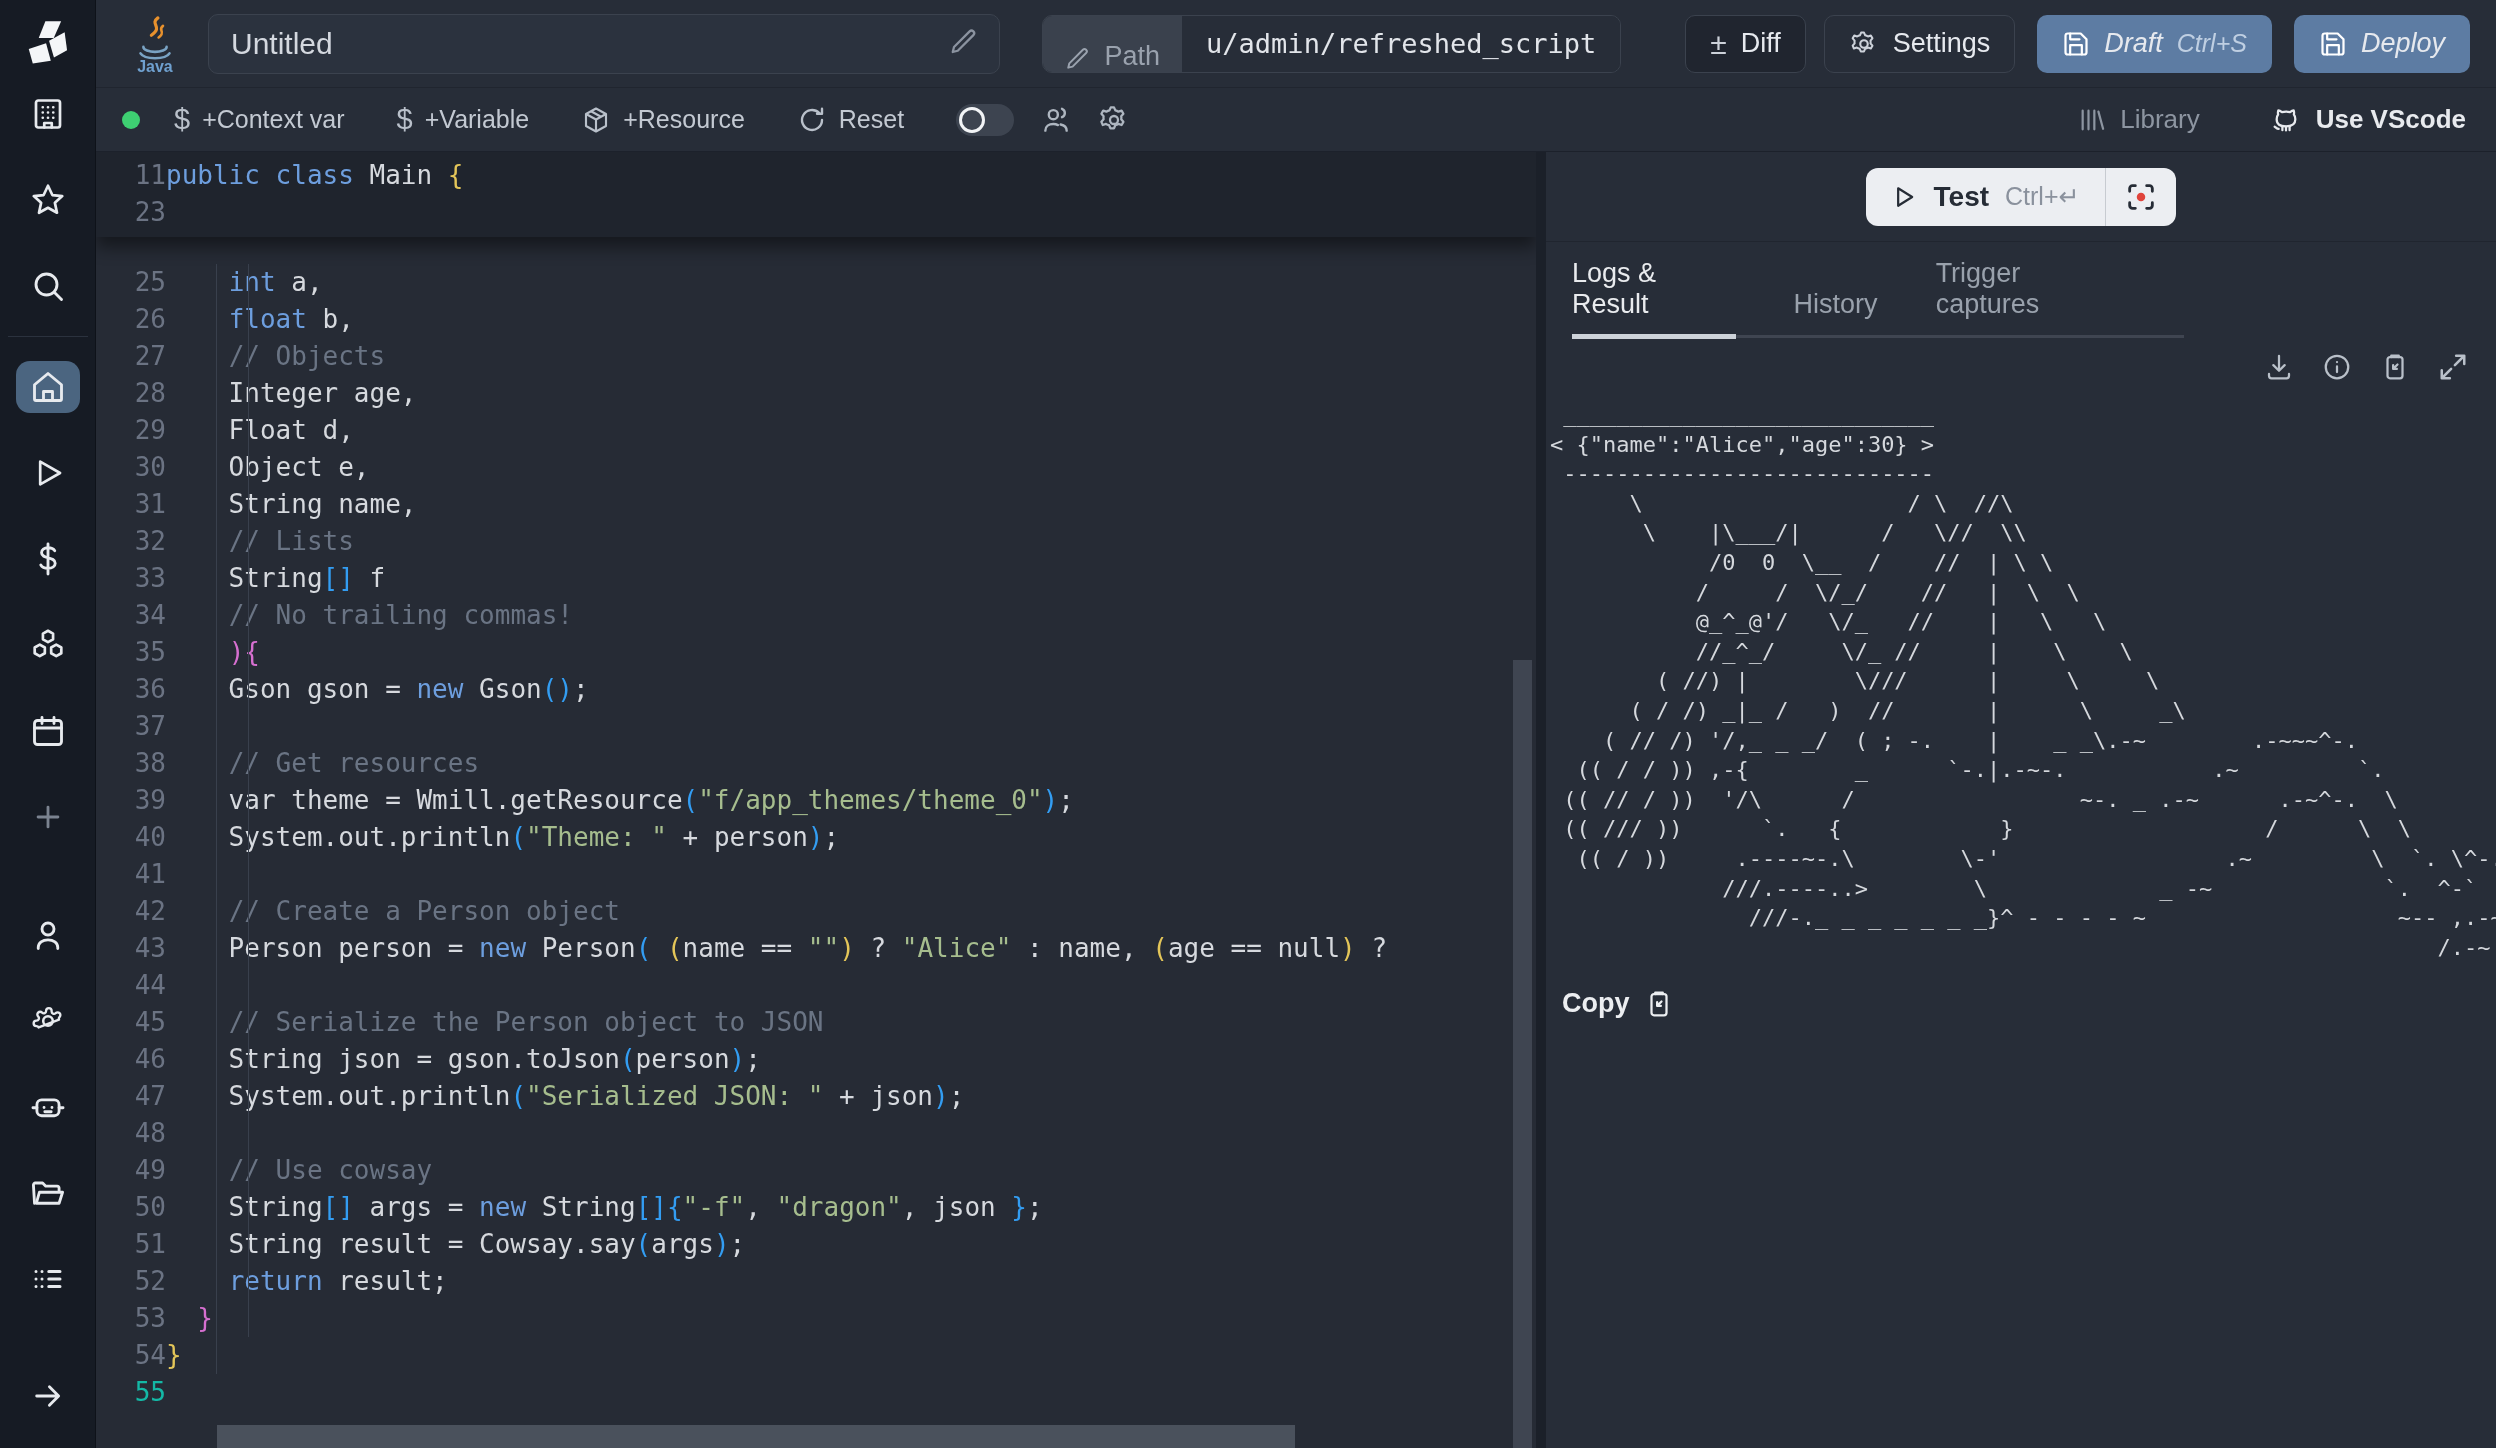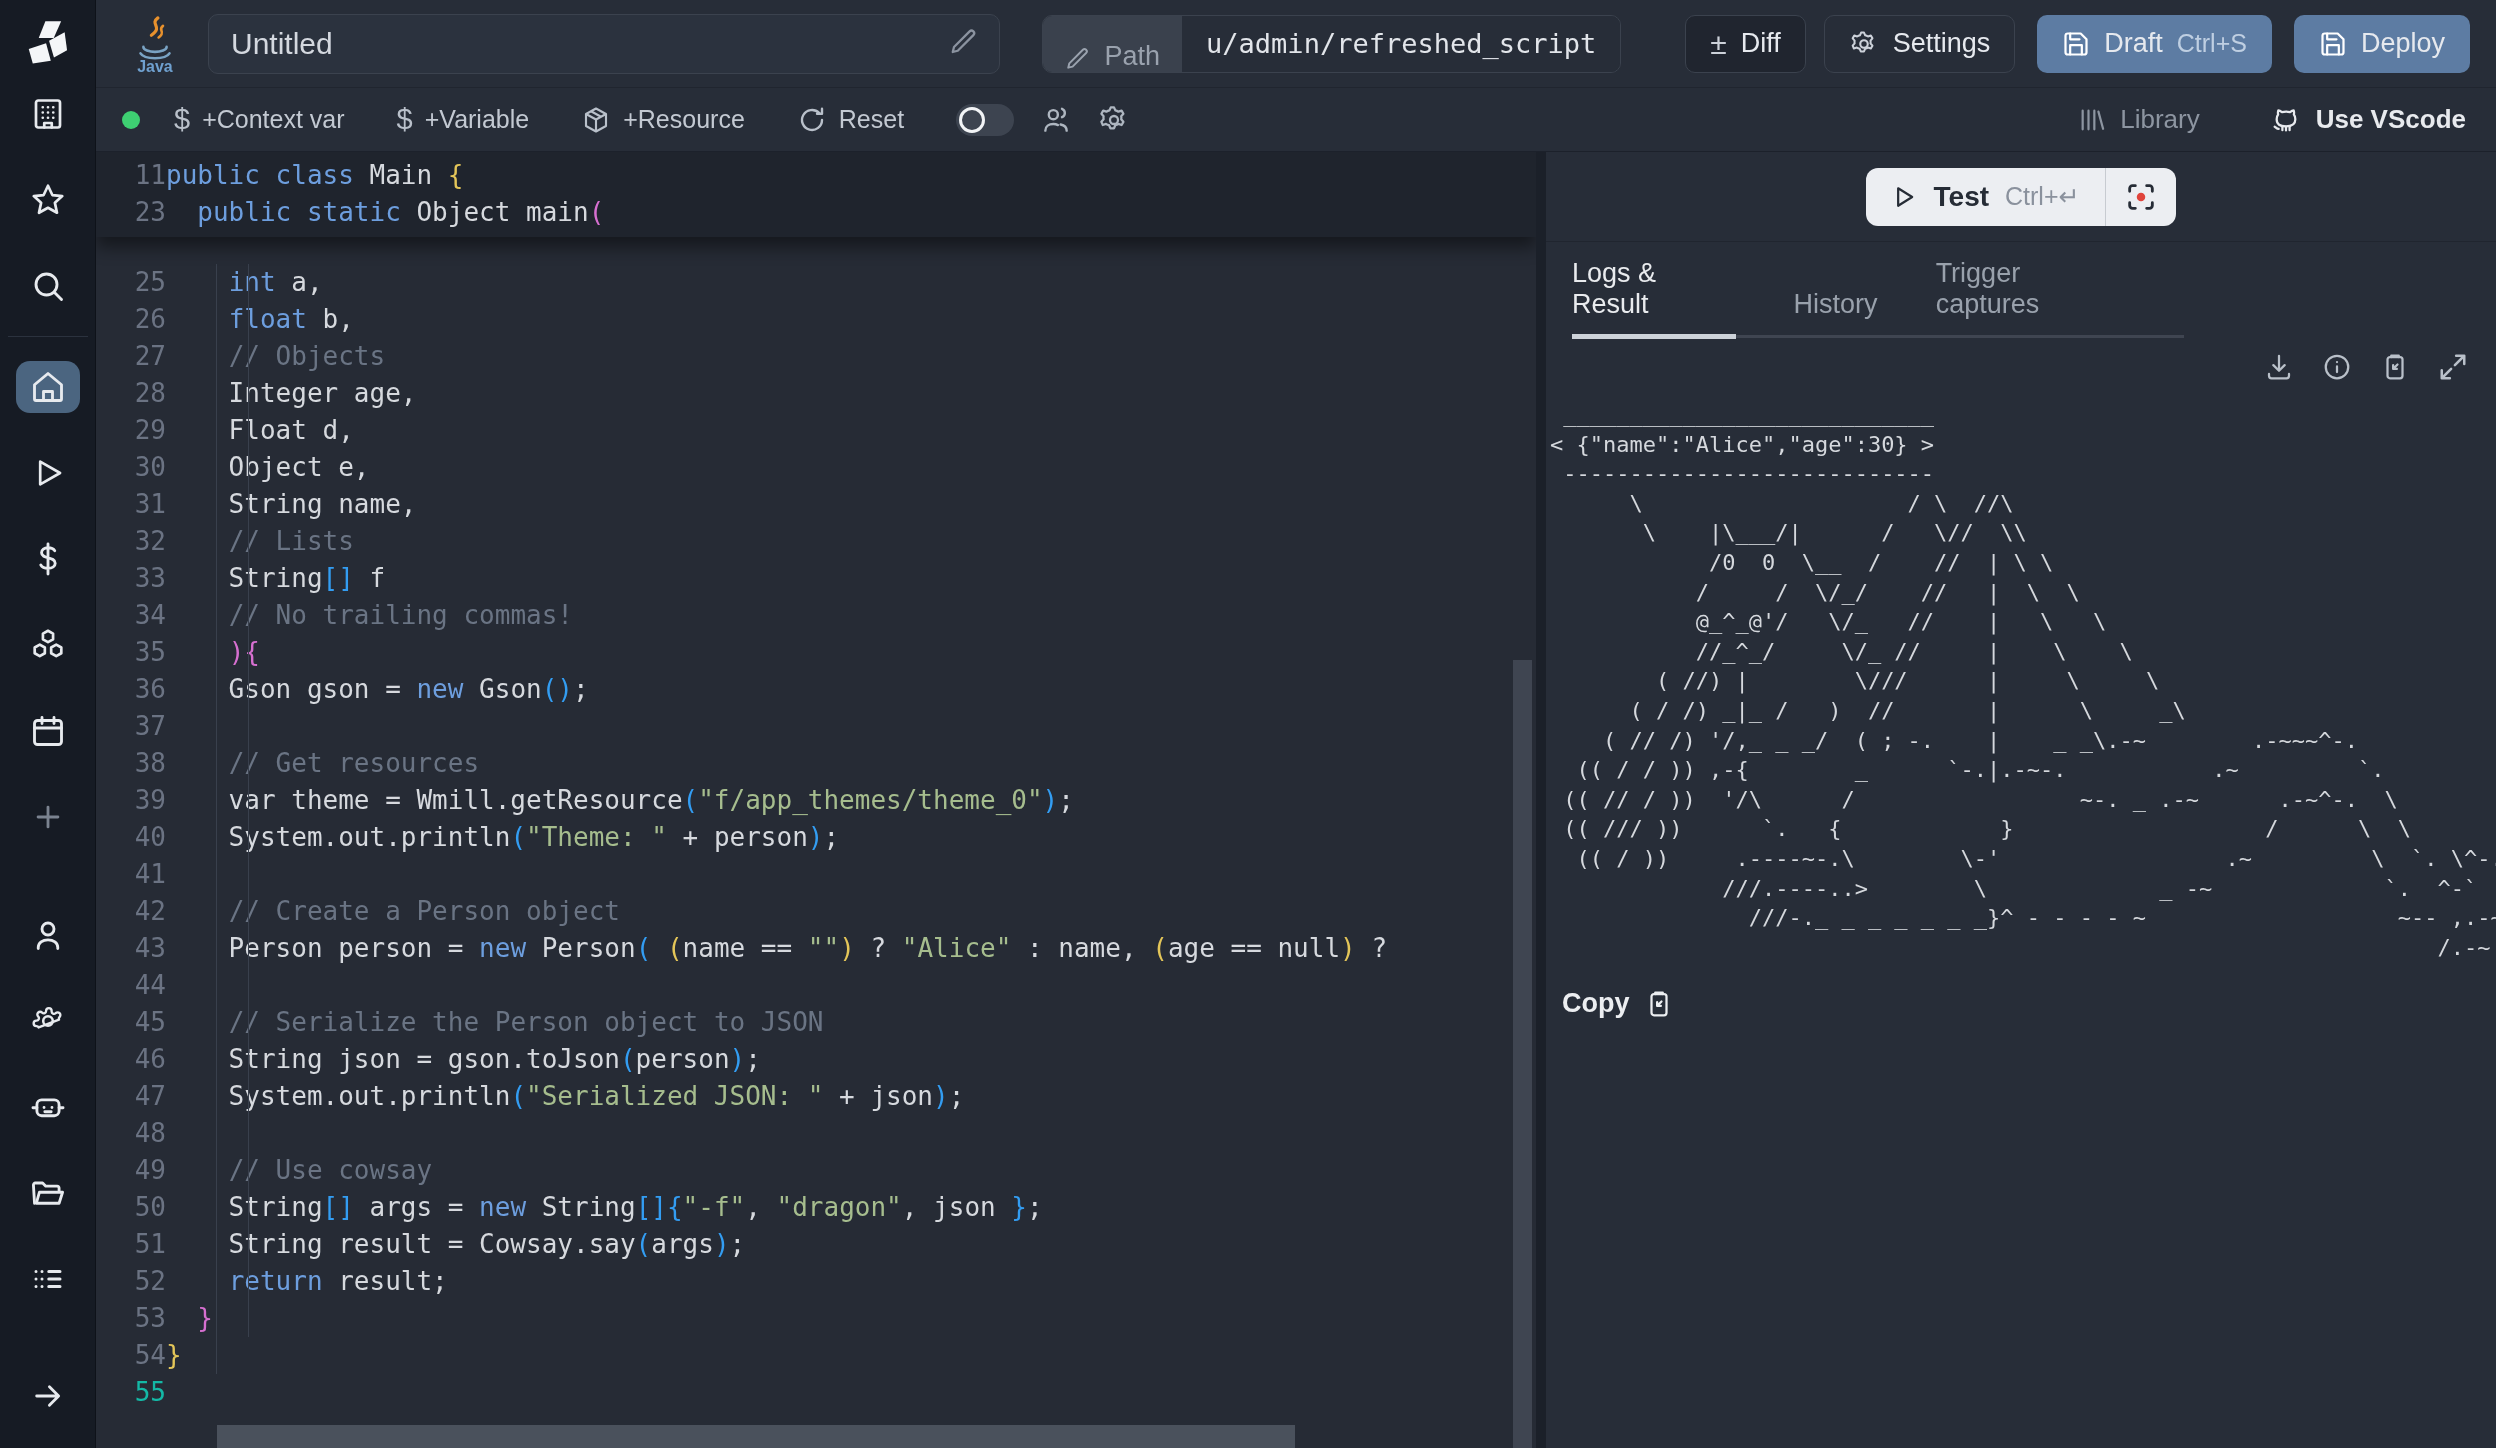--- a/index.html
+++ b/index.html
@@ -27,21 +27,21 @@
   .title-input{width:792px;height:60px;border:1px solid #3b424e;background:#2b323e;border-radius:10px;display:flex;align-items:center;padding:0 20px 0 22px;}
   .title-input .title-text{font-size:30px;color:#d4d8df;flex:1;}
   .title-input .pencil{color:#8b93a0;}
   .top-spacer{flex:1;}
   .path-group{height:58px;border:1px solid #3b424e;border-radius:10px;display:flex;align-items:stretch;overflow:hidden;margin-right:64px;}
   .path-left{background:#3a414d;display:flex;align-items:flex-end;gap:14px;padding:0 22px;color:#9aa2ae;font-size:27px;}
   .path-right{display:flex;align-items:center;padding:0 24px;font-family:"DejaVu Sans Mono",monospace;font-size:27px;color:#e2e5ea;background:#272d38;}
   .btn{height:58px;border-radius:10px;display:flex;align-items:center;gap:14px;font-size:27px;color:#e6e9ee;padding:0 24px;cursor:pointer;border:1px solid transparent;white-space:nowrap;}
   .btn.dark{background:#20252f;border-color:#3b424e;}
   .btn.ghost{background:transparent;border-color:#3b424e;margin-left:18px;align-items:center;}
-  .btn.blue{background:#5d7ca3;margin-left:22px;}
+  .btn.blue{background:#5d7ca3;margin-left:22px;font-style:italic;}
   .btn .shortcut{color:#bfcfe2;font-size:25px;}
   .btn .pm{font-size:30px;color:#cdd2da;}
 
   .toolbar{height:64px;background:#272d38;display:flex;align-items:center;padding:0 30px 0 26px;gap:0;border-bottom:1px solid #1c212b;}
   .tb-item{display:flex;align-items:center;gap:12px;color:#c3c9d2;font-size:25px;margin-right:52px;cursor:pointer;white-space:nowrap;}
   .tb-item .dollar{font-size:29px;color:#b9c0ca;font-family:"Liberation Sans",sans-serif;}
   .green-dot{width:18px;height:18px;border-radius:50%;background:#3ecf72;margin-right:34px;}
   .toggle{width:58px;height:32px;border-radius:16px;background:#3d4450;display:flex;align-items:center;padding:3px;margin-right:26px;cursor:pointer;}
   .toggle .knob{width:26px;height:26px;border-radius:50%;border:3px solid #f2f4f6;background:transparent;}
   .tb-icon{color:#aeb6c0;margin-right:26px;cursor:pointer;display:flex;align-items:center;}
@@ -359,21 +359,21 @@
             <div class="cline"><span class="lnum">49</span><span class="ltext"><span class="tok-t">    </span><span class="tok-c">// Use cowsay</span></span></div>
             <div class="cline"><span class="lnum">50</span><span class="ltext"><span class="tok-t">    String</span><span class="tok-b">[]</span><span class="tok-t"> args = </span><span class="tok-k">new</span><span class="tok-t"> String</span><span class="tok-b">[]{</span><span class="tok-s">"-f"</span><span class="tok-t">, </span><span class="tok-s">"dragon"</span><span class="tok-t">, json </span><span class="tok-b">}</span><span class="tok-t">;</span></span></div>
             <div class="cline"><span class="lnum">51</span><span class="ltext"><span class="tok-t">    String result = Cowsay.say</span><span class="tok-b">(</span><span class="tok-t">args</span><span class="tok-b">)</span><span class="tok-t">;</span></span></div>
             <div class="cline"><span class="lnum">52</span><span class="ltext"><span class="tok-t">    </span><span class="tok-k">return</span><span class="tok-t"> result;</span></span></div>
             <div class="cline"><span class="lnum">53</span><span class="ltext"><span class="tok-t">  </span><span class="tok-p">}</span></span></div>
             <div class="cline"><span class="lnum">54</span><span class="ltext"><span class="tok-y">}</span></span></div>
             <div class="cline"><span class="lnum faded">55</span><span class="ltext"></span></div>
           </div>
         <div class="sticky" id="sticky-lines">
             <div class="cline"><span class="lnum">11</span><span class="ltext"><span class="tok-k">public class</span><span class="tok-t"> Main </span><span class="tok-y">{</span></span></div>
-            <div class="cline"><span class="lnum">23</span><span class="ltext"><span class="tok-t">  </span><span class="tok-k">public static</span><span class="tok-t"> Object main</span><span class="tok-p">(</span></span></div>
+            <div class="cline"><span class="lnum">23</span></div>
           </div>
         <div class="vscroll"></div>
         <div class="hscroll"></div>
       </section>
 
       <div class="splitter"></div>
 
       <section class="runpanel">
         <div class="testband">
           <div class="test-pill">

